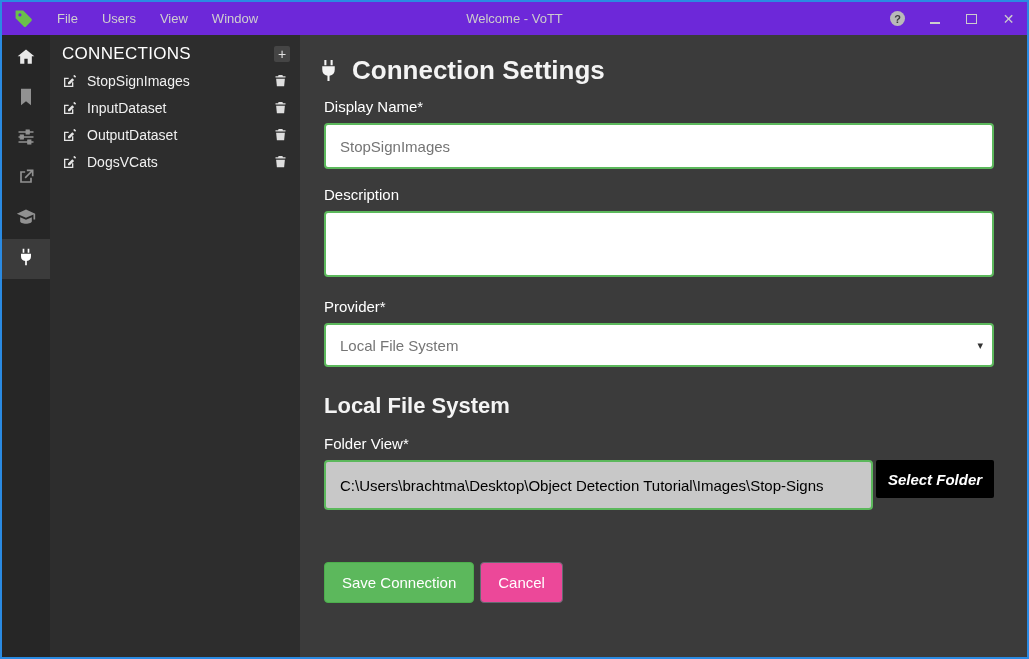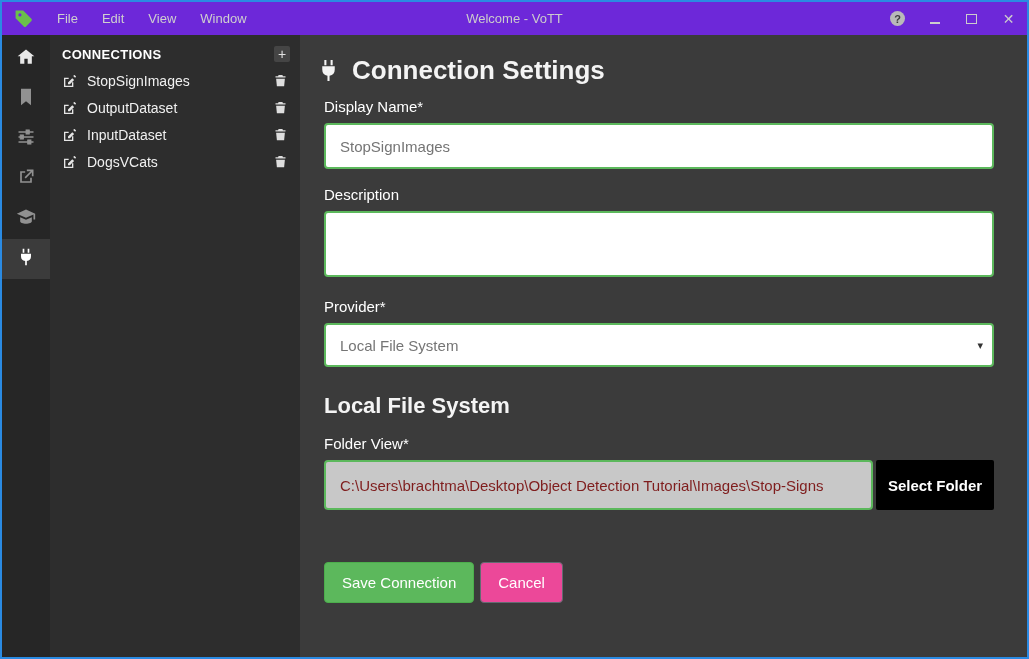--- a/index.html
+++ b/index.html
@@ -45,21 +45,21 @@
   
   .iconbar { flex:0 0 48px; background:#262626; display:flex; flex-direction:column; padding-top:4px; }
   .nav-item { height:40px; display:flex; align-items:center; justify-content:center; color:#919191; cursor:pointer; }
   .nav-item svg { width:20px; height:20px; }
   .nav-item.bright { color:#e8e8e8; }
   .nav-item.active { background:#3b3b3b; color:#ffffff; }
 
   
   .connections { flex:0 0 250px; background:#2d2d2d; color:#eee; padding-top:6px; }
   .conn-header { height:26px; display:flex; align-items:center; padding:0 10px 0 12px; }
-  .conn-header-title { flex:1; font-size:13px; font-weight:bold; color:#ffffff; letter-spacing:.3px; }
+  .conn-header-title { flex:1; font-size:17px; font-weight:normal; color:#ffffff; letter-spacing:.3px; }
   .add-btn {
     width:16px; height:16px; background:#454545; color:#e2e2e2;
     display:flex; align-items:center; justify-content:center;
     font-size:14px; line-height:1; border-radius:2px; cursor:pointer;
   }
   .conn-item { height:27px; display:flex; align-items:center; padding:0 12px; font-size:14px; color:#f0f0f0; cursor:pointer; }
   .conn-item .edit-ic { width:16px; height:16px; margin-right:9px; color:#e6e6e6; flex:0 0 auto; display:flex; }
   .conn-item .edit-ic svg { width:16px; height:16px; }
   .conn-item .conn-label { flex:1; white-space:nowrap; overflow:hidden; }
   .conn-item .trash-ic { width:15px; height:15px; color:#dedede; display:flex; cursor:pointer; }
@@ -91,50 +91,50 @@
   }
   .select-caret { position:absolute; right:9px; top:50%; transform:translateY(-50%); color:#333; font-size:11px; }
 
   .section-title { font-size:22px; font-weight:bold; color:#f4f4f4; margin:26px 0 0 0; }
   .folder-label-gap { margin-top:16px; }
 
   .folder-row { display:flex; gap:3px; }
   .folder-input {
     flex:1; height:50px;
     border:2px solid #5cb85c; border-radius:4px;
-    background:#c8c8c8; color:#7f1d1d;
+    background:#c8c8c8; color:#000000;
     font-size:15px; padding:0 14px; font-family:inherit;
   }
   .select-folder-btn {
-    flex:0 0 118px; height:50px;
+    flex:0 0 118px; height:38px;
     background:#000000; color:#ffffff;
     border:none; border-radius:2px;
     font-size:15px; font-weight:600;
-    font-family:inherit; cursor:pointer;
+    font-family:inherit; cursor:pointer;font-style:italic;
   }
 
   .actions { margin-top:52px; display:flex; gap:6px; }
   .btn { height:41px; border-radius:4px; font-size:15px; font-family:inherit; color:#fff; padding:0 17px; cursor:pointer;text-align:right; }
   .btn-save { background:#5cb85c; border:1px solid #4cae4c; }
   .btn-cancel { background:#ec4899; border:1px solid #636b72; }
 </style>
 </head>
 <body>
 
 <div class="window">
 
   <div class="titlebar">
     <span class="app-logo">
       <svg viewBox="0 0 24 24" fill="#6abf4b">
           <path d="M2 2h9.6L22 12.4a2 2 0 0 1 0 2.8l-6.8 6.8a2 2 0 0 1-2.8 0L2 11.6V2zm5.5 3.5a2 2 0 1 0 0 4 2 2 0 0 0 0-4z"></path>
         </svg>
     </span>
     <nav class="menus">
       <span class="menu-item">File</span>
-      <span class="menu-item">Edit</span>
+      <span class="menu-item">Users</span>
       <span class="menu-item">View</span>
       <span class="menu-item">Window</span>
     </nav>
     <div class="win-title">Welcome - VoTT</div>
     <div class="controls">
       <span class="control">
         <span class="help-circle">?</span>
       </span>
       <span class="control">
         <span class="min-glyph"></span>
@@ -202,34 +202,34 @@
               <path d="M9 3h6l1 2h4v2H4V5h4l1-2zM5 9h14l-1.2 12H6.2L5 9z"></path>
             </svg>
           </span>
       </div>
       <div class="conn-item">
         <span class="edit-ic">
             <svg viewBox="0 0 24 24" fill="currentColor">
               <path d="M3 7v14h14v-7h-2v5H5V9h5V7H3zm17.7-2.3-1.4-1.4a1 1 0 0 0-1.4 0l-1.1 1.1 2.8 2.8 1.1-1.1a1 1 0 0 0 0-1.4zM9 14.2V17h2.8l6.4-6.4-2.8-2.8L9 14.2z"></path>
             </svg>
           </span>
+        <span class="conn-label">InputDataset</span>
+        <span class="trash-ic">
+            <svg viewBox="0 0 24 24" fill="currentColor">
+              <path d="M9 3h6l1 2h4v2H4V5h4l1-2zM5 9h14l-1.2 12H6.2L5 9z"></path>
+            </svg>
+          </span>
+      </div>
+      <div class="conn-item">
+        <span class="edit-ic">
+            <svg viewBox="0 0 24 24" fill="currentColor">
+              <path d="M3 7v14h14v-7h-2v5H5V9h5V7H3zm17.7-2.3-1.4-1.4a1 1 0 0 0-1.4 0l-1.1 1.1 2.8 2.8 1.1-1.1a1 1 0 0 0 0-1.4zM9 14.2V17h2.8l6.4-6.4-2.8-2.8L9 14.2z"></path>
+            </svg>
+          </span>
         <span class="conn-label">OutputDataset</span>
-        <span class="trash-ic">
-            <svg viewBox="0 0 24 24" fill="currentColor">
-              <path d="M9 3h6l1 2h4v2H4V5h4l1-2zM5 9h14l-1.2 12H6.2L5 9z"></path>
-            </svg>
-          </span>
-      </div>
-      <div class="conn-item">
-        <span class="edit-ic">
-            <svg viewBox="0 0 24 24" fill="currentColor">
-              <path d="M3 7v14h14v-7h-2v5H5V9h5V7H3zm17.7-2.3-1.4-1.4a1 1 0 0 0-1.4 0l-1.1 1.1 2.8 2.8 1.1-1.1a1 1 0 0 0 0-1.4zM9 14.2V17h2.8l6.4-6.4-2.8-2.8L9 14.2z"></path>
-            </svg>
-          </span>
-        <span class="conn-label">InputDataset</span>
         <span class="trash-ic">
             <svg viewBox="0 0 24 24" fill="currentColor">
               <path d="M9 3h6l1 2h4v2H4V5h4l1-2zM5 9h14l-1.2 12H6.2L5 9z"></path>
             </svg>
           </span>
       </div>
       <div class="conn-item">
         <span class="edit-ic">
             <svg viewBox="0 0 24 24" fill="currentColor">
               <path d="M3 7v14h14v-7h-2v5H5V9h5V7H3zm17.7-2.3-1.4-1.4a1 1 0 0 0-1.4 0l-1.1 1.1 2.8 2.8 1.1-1.1a1 1 0 0 0 0-1.4zM9 14.2V17h2.8l6.4-6.4-2.8-2.8L9 14.2z"></path>

